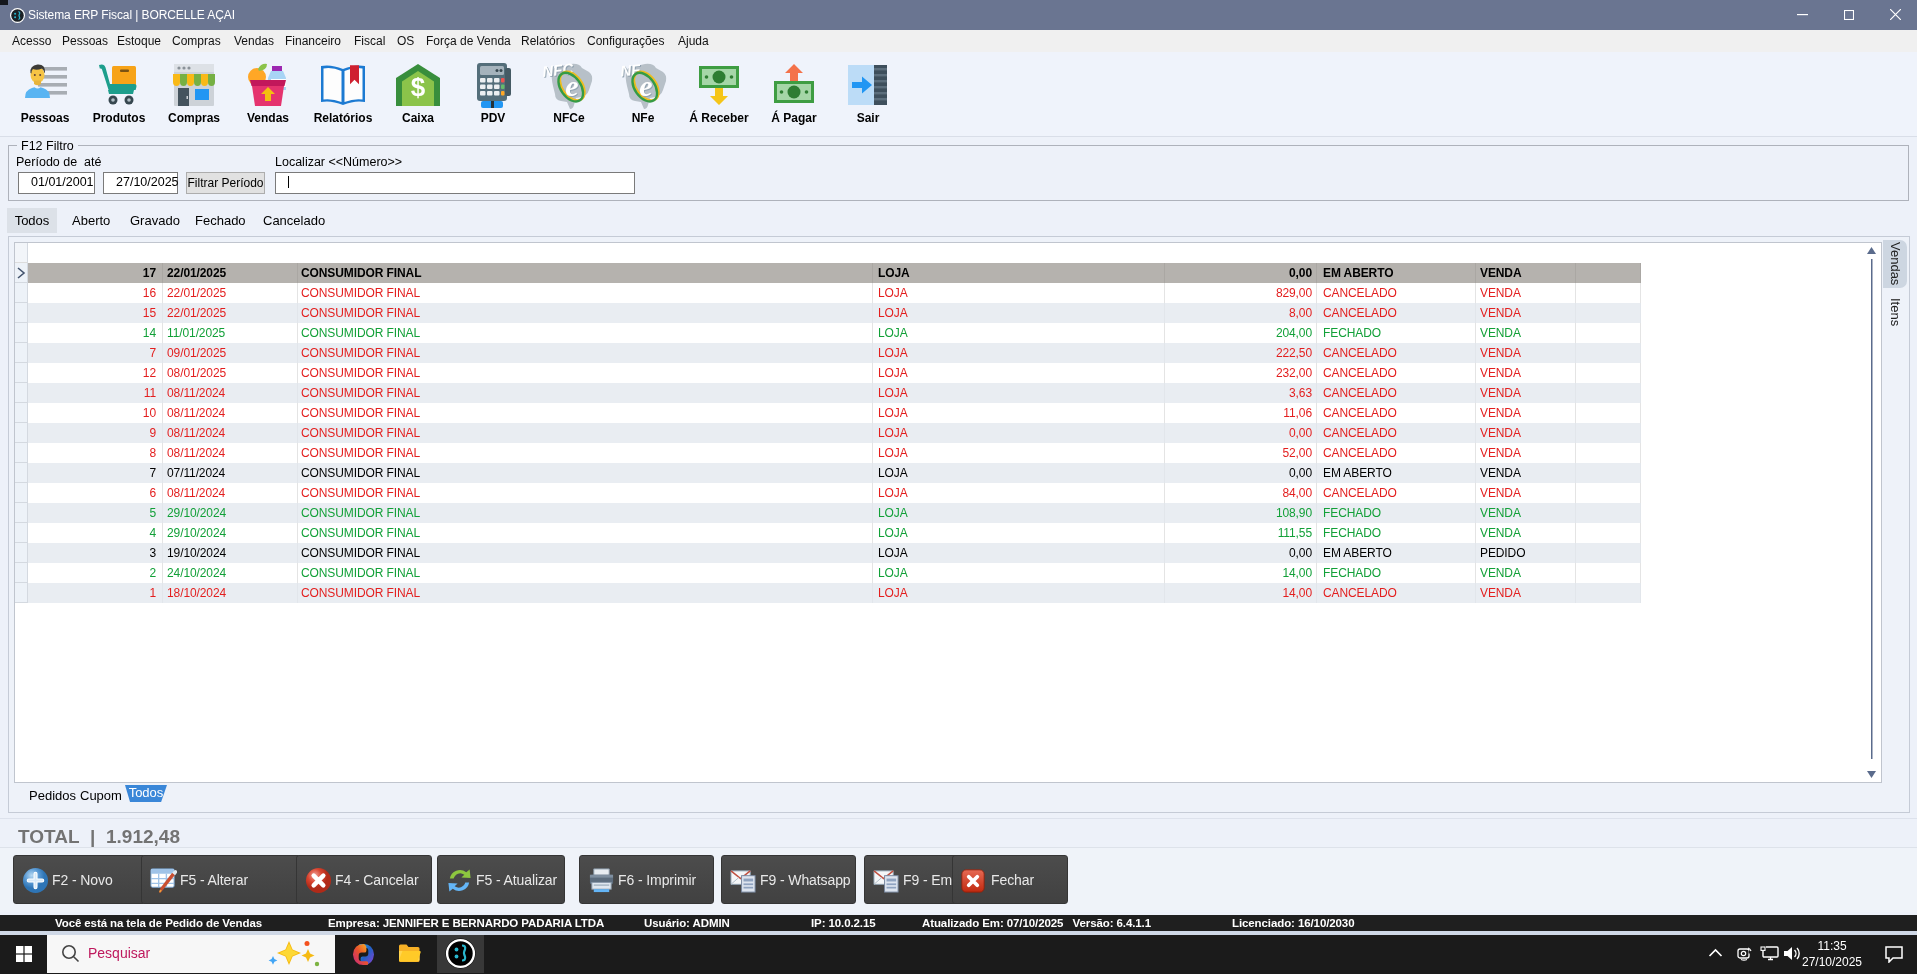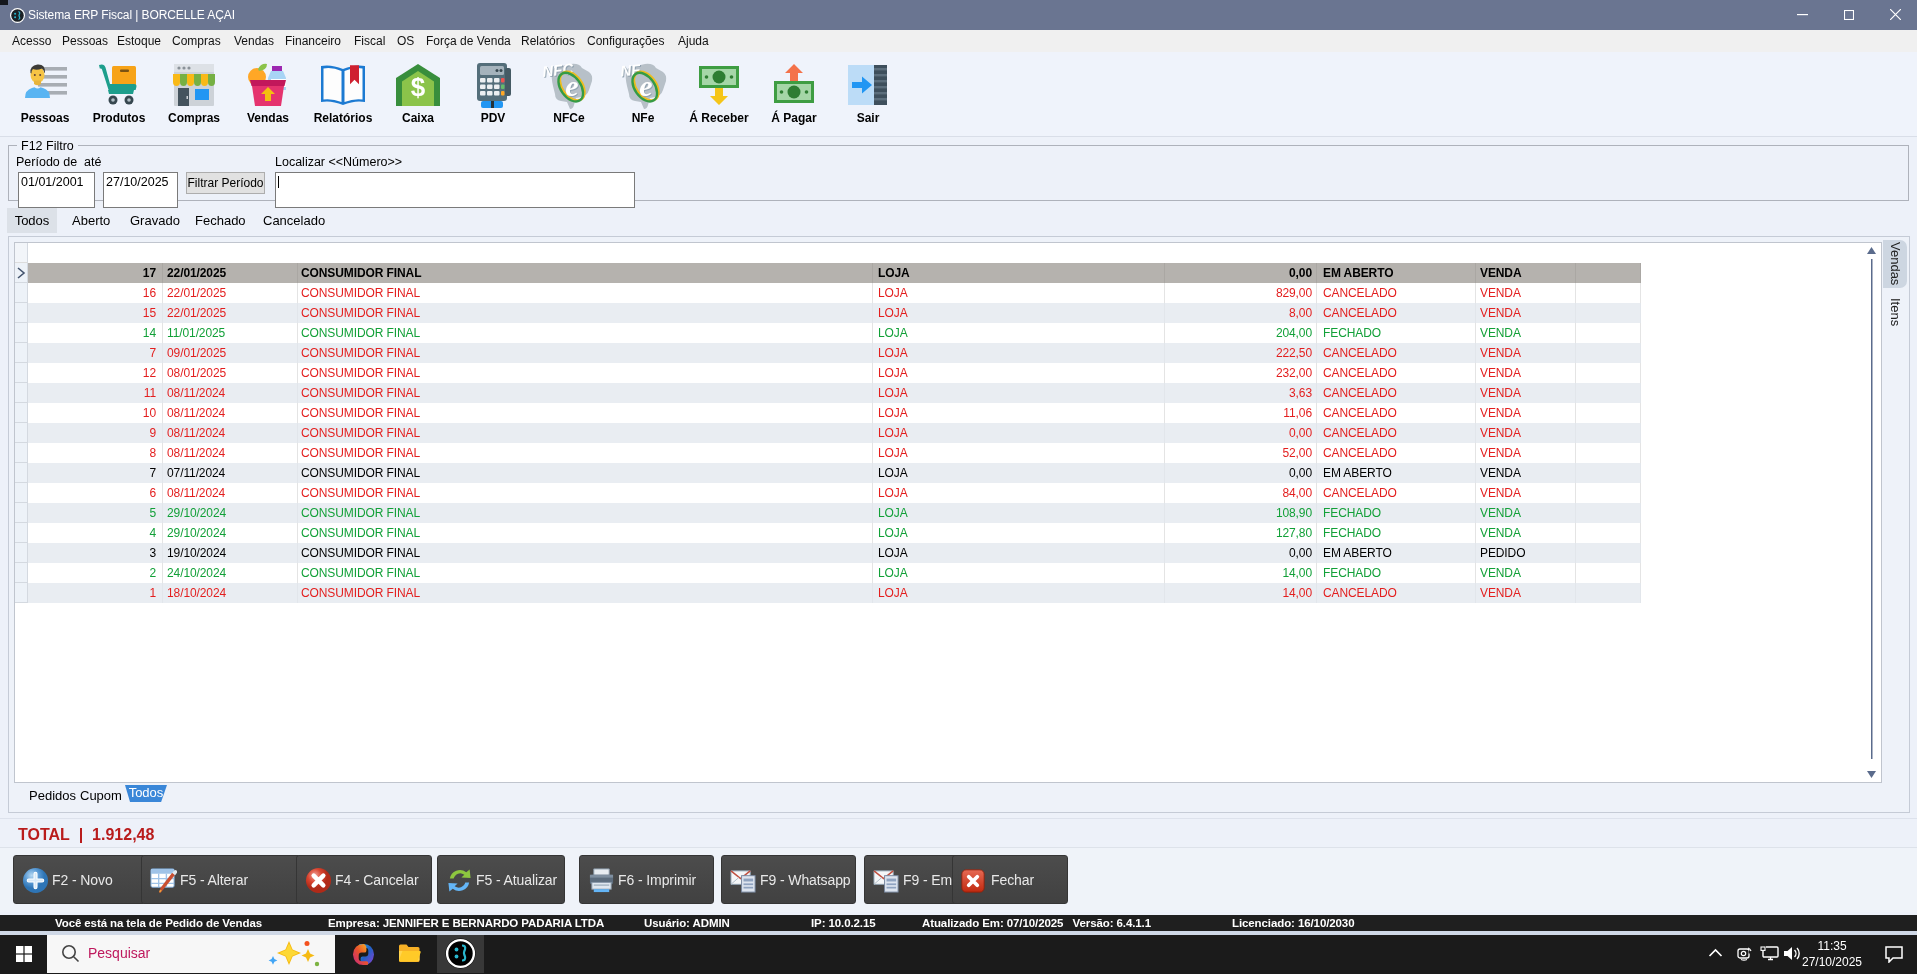--- a/index.html
+++ b/index.html
@@ -11,21 +11,21 @@
 #menubar{position:absolute;left:0;top:30px;width:1917px;height:22px;background:#f0f0f0;font-size:12px;color:#111}
 #menubar span{position:absolute;top:4px}
 
 #toolbar{position:absolute;left:0;top:52px;width:1917px;height:85px;background:#eff3fb;border-bottom:1px solid #d9dee8}
 .tbi{position:absolute;top:10px;width:90px;text-align:center}
 .tbi .lbl{display:block;margin-top:3px;font-size:12px;font-weight:600;color:#000;white-space:nowrap}
 
 #fgroup{position:absolute;left:8px;top:145px;width:1901px;height:56px;border:1px solid #aeb2bb}
 #fgroup .glabel{position:absolute;left:8px;top:-7px;background:#edf1f9;padding:0 4px;font-size:12.5px}
 .flabel{position:absolute;font-size:12.5px;color:#000}
-.finput{position:absolute;height:36px;background:#fff;border:1px solid #7a7a7a;font-size:12.5px;padding:2px 2px;color:#000}
+.finput{position:absolute;height:22px;background:#fff;border:1px solid #7a7a7a;font-size:12.5px;padding:2px 12px;color:#000}
 #fbtn{position:absolute;background:#e1e1e1;border:1px solid #adadad;font-size:12px;text-align:center;line-height:20px;white-space:nowrap}
 
 .ttab{position:absolute;top:208px;height:25px;font-size:13px;color:#000;line-height:25px}
 
 #panel{position:absolute;left:8px;top:236px;width:1902px;height:577px;background:#eef2f9;border:1px solid #c5cbd6}
 #grid{position:absolute;left:5px;top:5px;width:1868px;height:541px;background:#fff;border:1px solid #c0c5ce;overflow:hidden}
 
 #ghead{position:absolute;left:0;top:0;height:20px;width:1866px;background:#f7f9fc;border-bottom:1px solid #dcdcdc;font-size:12px;color:#000;line-height:20px;letter-spacing:-.1px}
 #ghead .c{border-right:1px solid #e4e4e4;background:transparent}
 
@@ -56,21 +56,21 @@
 
 #sbar{position:absolute;left:1852px;top:0;width:9px;height:539px}
 
 .vtab{position:absolute;writing-mode:vertical-rl;font-size:13px;color:#222}
 #vt1{left:1883px;top:240px;width:24px;height:48px;background:#cdd6e1;border-radius:0 7px 7px 0;text-align:center;line-height:24px}
 #vt2{left:1883px;top:298px;width:24px;height:28px;text-align:center;line-height:24px}
 
 .btab{position:absolute;font-size:13px;color:#000}
 #seltab{position:absolute;left:125px;top:785px;width:42px;height:17px;background:#3a87d8;color:#fff;font-size:13px;text-align:center;line-height:16px;clip-path:polygon(0 0,100% 0,86% 100%,12% 100%)}
 
-#total{position:absolute;left:18px;top:826px;font-size:16px;font-weight:bold;color:#b91c1c}
+#total{position:absolute;left:18px;top:826px;font-size:19px;font-weight:bold;color:#737373}
 
 #btnbar{position:absolute;left:0;top:847px;width:1917px;height:65px;background:#eff3f9;border-top:1px solid #dde2ea}
 .bbtn{position:absolute;top:7px;height:49px;background:linear-gradient(#4c4c4c,#414141);border:1px solid #353535;border-radius:3px;color:#e8e8e8;font-size:14px;letter-spacing:-.1px}
 .bbtn .ic{position:absolute;left:8px;top:11px;width:27px;height:27px}
 .bbtn .bt{position:absolute;left:38px;top:16px;white-space:nowrap}
 
 #statusbar{position:absolute;left:0;top:915px;width:1917px;height:16px;background:#1f1f1f;color:#fff;font-size:11.5px;font-weight:bold;letter-spacing:-.1px}
 #statusbar span{position:absolute;top:0px;line-height:16px}
 
 #strip{position:absolute;left:0;top:931px;width:1917px;height:4px;background:#cfd8e6}
@@ -484,21 +484,21 @@
           <div class="c ctot">108,90</div>
           <div class="c csit">FECHADO</div>
           <div class="c ctipo">VENDA</div>
           <div class="c chora"></div>
         </div>
 <div class="trow cg">
           <div class="c cnum">4</div>
           <div class="c cdata">29/10/2024</div>
           <div class="c ccli">CONSUMIDOR FINAL</div>
           <div class="c cven">LOJA</div>
-          <div class="c ctot">127,80</div>
+          <div class="c ctot">111,55</div>
           <div class="c csit">FECHADO</div>
           <div class="c ctipo">VENDA</div>
           <div class="c chora"></div>
         </div>
 <div class="trow odd ck">
           <div class="c cnum">3</div>
           <div class="c cdata">19/10/2024</div>
           <div class="c ccli">CONSUMIDOR FINAL</div>
           <div class="c cven">LOJA</div>
           <div class="c ctot">0,00</div>

